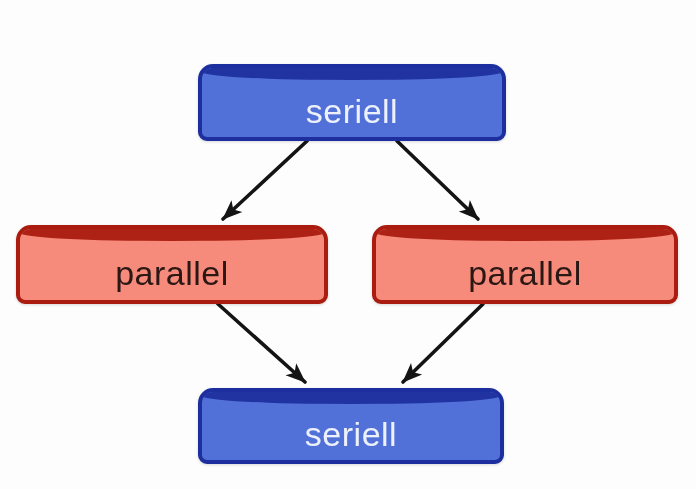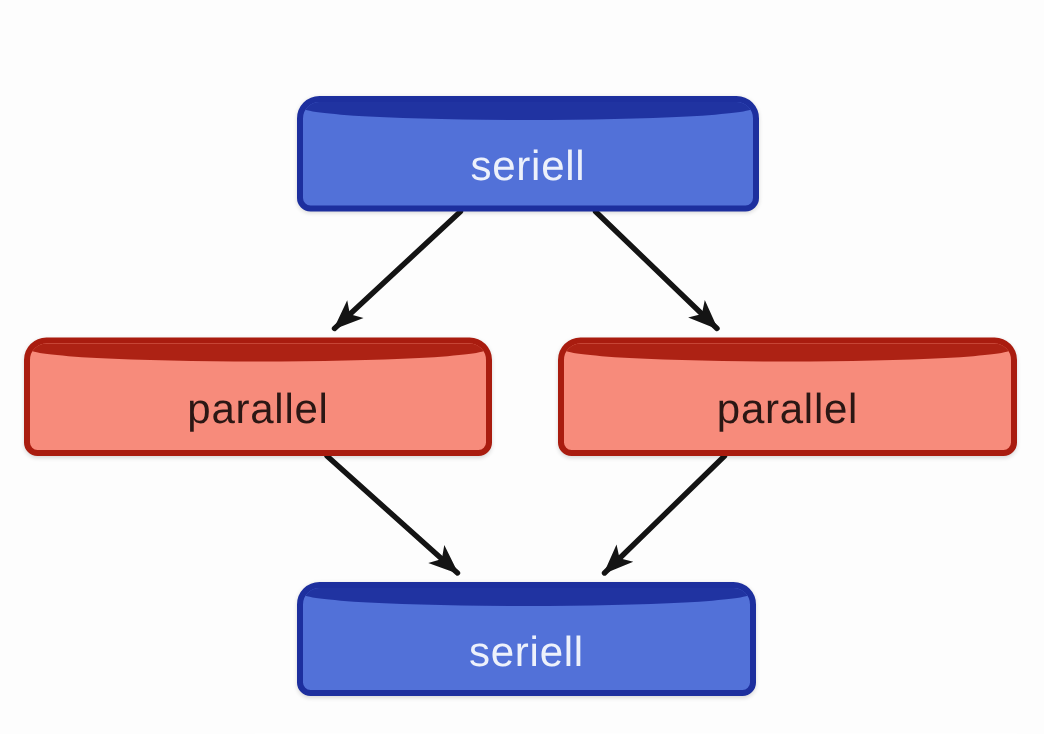--- a/index.html
+++ b/index.html
@@ -46,21 +46,21 @@
     top: 0; left: 0; right: 0;
     height: 12px;
     background: var(--edge, #333);
     border-bottom-left-radius: 50% 8px;
     border-bottom-right-radius: 50% 8px;
     opacity: 0.95;
   }
   .node-label {
     position: relative;
     z-index: 1;
-    font-size: 28px;
+    font-size: 34px;
     letter-spacing: 0.5px;
     padding-top: 5px;
     user-select: none;
     margin-top: 12px;
   }
   .node-seriell-top    { left: 198px; top:  64px; width: 308px; height: 77px; }
   .node-parallel-left  { left:  16px; top: 225px; width: 312px; height: 79px; }
   .node-parallel-right { left: 372px; top: 225px; width: 306px; height: 79px; }
   .node-seriell-bottom { left: 198px; top: 388px; width: 306px; height: 76px; }
   .arrow-line {

